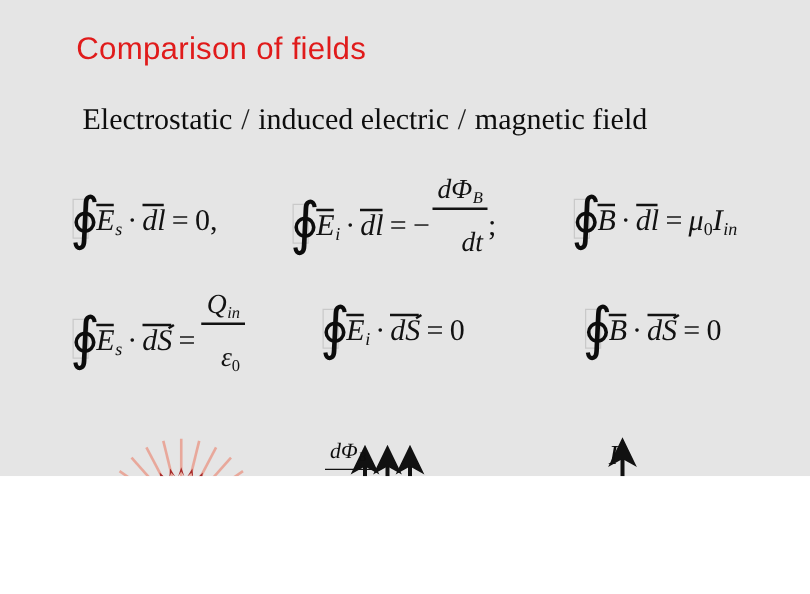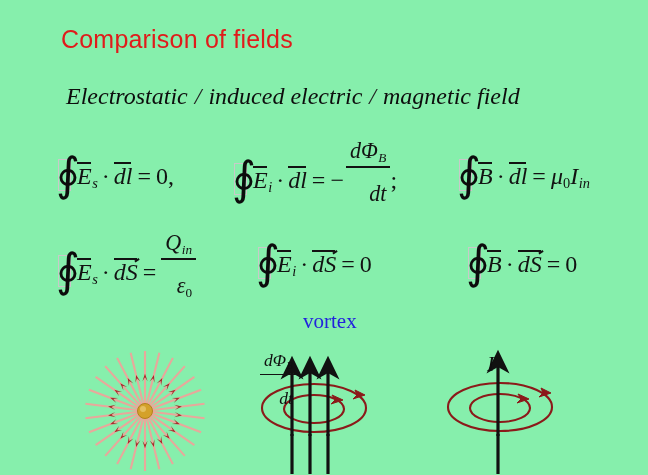--- a/index.html
+++ b/index.html
@@ -4,22 +4,22 @@
 <title>Comparison of fields</title>
 <style>
   html, body {
     margin: 0;
     padding: 0;
     background: #ffffff;
   }
   #slide {
     position: relative;
     width: 648px;
-    height: 475px;
-    background: #86efac;
+    height: 381px;
+    background: #e5e5e5;
     overflow: hidden;
     font-family: "Liberation Serif", "DejaVu Serif", serif;
   }
 
   
   .slide-title {
     position: absolute;
     left: 61px;
     top: 25px;
     font-family: "Liberation Sans", "DejaVu Sans", sans-serif;
@@ -31,21 +31,20 @@
   }
 
   
   .subtitle {
     position: absolute;
     left: 66px;
     top: 83px;
     font-size: 24px;
     color: #0d0d0d;
     white-space: nowrap;
-    font-style: italic;
   }
   .subtitle .sep {
     padding: 0 7px;
     color: #222;
   }
 
   
   .eq {
     position: absolute;
     color: #121212;
@@ -254,21 +253,20 @@
     </span><span class="ovl">E</span><sub class="sb">i</sub><span class="cdot">·</span><span class="ovl arrowbar">dS</span><span class="eqsign">=</span><span class="tail">0</span>
   </div>
 
   <div class="eq eq-e6">
     <span class="cint">
       <span class="boxframe"></span>
       <span class="glyph">∮</span>
     </span><span class="ovl">B</span><span class="cdot">·</span><span class="ovl arrowbar">dS</span><span class="eqsign">=</span><span class="tail">0</span>
   </div>
 
-  <div class="vortex-label">vortex</div>
 
   <div class="diagram" id="diagram-electrostatic">
     <svg width="150" height="127" viewBox="0 0 150 127">
       <g id="rays">
           <line x1="73.00" y1="56.50" x2="73.00" y2="3.00" stroke="#e8a89b" stroke-width="2.1"></line>
           <path d="M75.60,33.30 L73.00,25.80 L70.40,33.30 L73.00,29.17 Z" fill="#a52a2a"></path>
           <line x1="74.56" y1="56.69" x2="87.36" y2="4.74" stroke="#e8a89b" stroke-width="2.1"></line>
           <path d="M82.63,34.79 L81.90,26.88 L77.58,33.54 L81.09,30.16 Z" fill="#a52a2a"></path>
           <line x1="76.02" y1="57.24" x2="100.88" y2="9.87" stroke="#e8a89b" stroke-width="2.1"></line>
           <path d="M89.10,37.91 L90.29,30.06 L84.50,35.49 L88.72,33.05 Z" fill="#a52a2a"></path>

